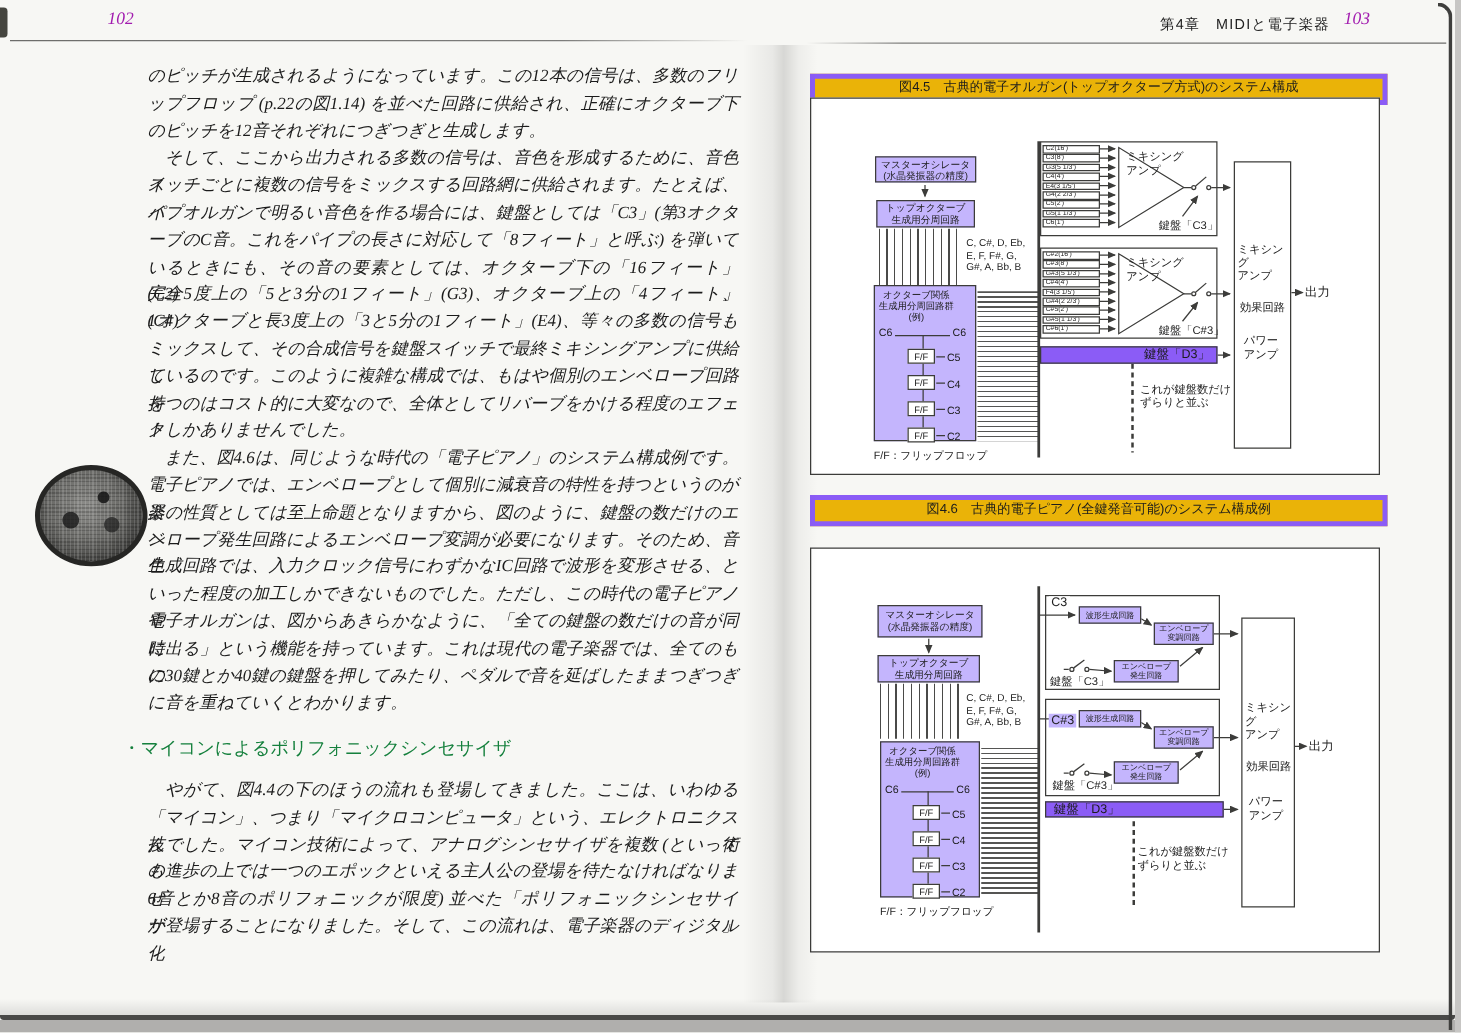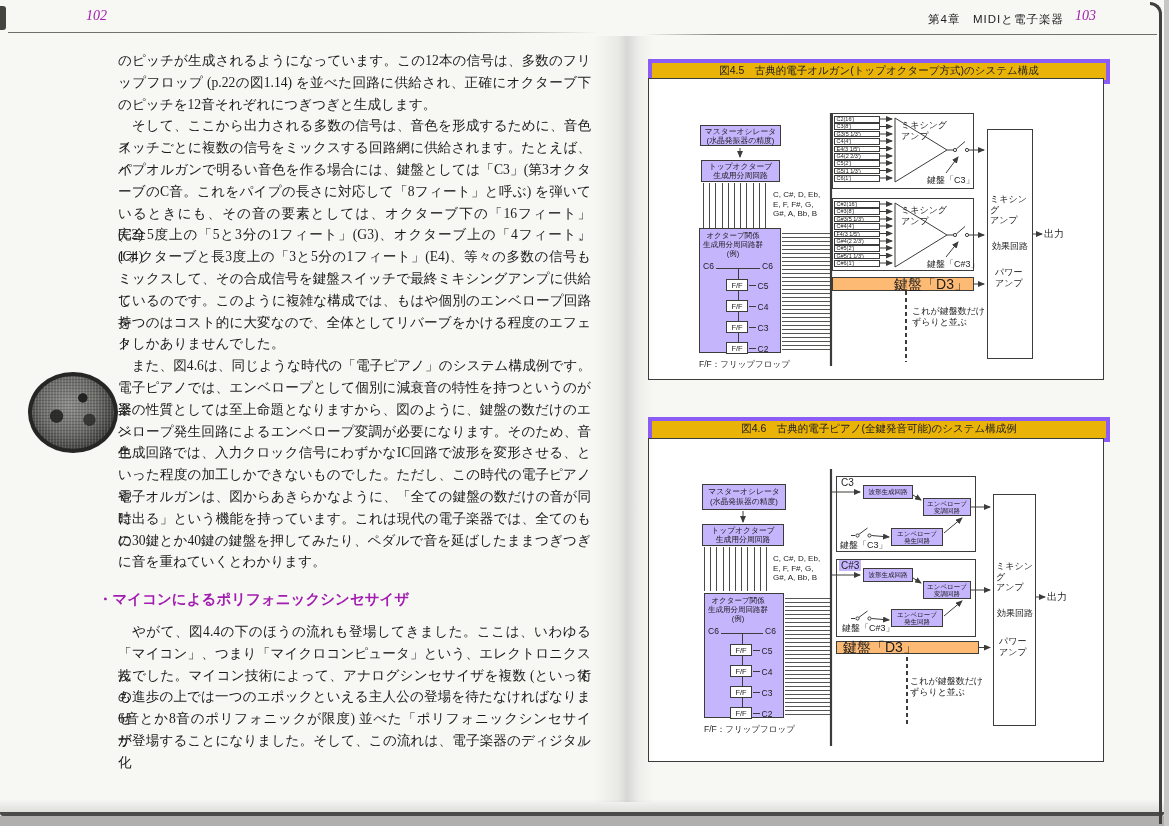--- a/index.html
+++ b/index.html
@@ -2,25 +2,25 @@
 <html><head>
 <meta charset="utf-8">
 <style>
   html,body{margin:0;padding:0;}
   body{width:1169px;height:826px;position:relative;overflow:hidden;
        background:#f7f7f4;font-family:"Liberation Sans",sans-serif;}
   
   .textcol{position:absolute;left:118px;top:50px;width:473px;
            font-family:"Liberation Serif","DejaVu Serif",serif;
            font-size:13.6px;color:#1b1b1b;}
-  .para{margin:0;}
+  .para{margin:0;font-style:italic;}
   .tline{height:21.8px;line-height:21.8px;text-align:justify;text-align-last:justify;}
   .para .tline:last-child{text-align-last:left;}
   .subhead{margin:16px 0 10px -20px;font-family:"Liberation Sans",sans-serif;
-           font-weight:bold;font-size:14.5px;height:21.8px;line-height:21.8px;color:#a21caf;}
+           font-weight:normal;font-size:14.5px;height:21.8px;line-height:21.8px;color:#15803d;}
   .pagenum{position:absolute;font-family:"Liberation Serif",serif;
            font-style:italic;font-size:14px;color:#a21caf;}
   .chapter-lbl{position:absolute;font-size:11.5px;color:#222;letter-spacing:1px;}
   .hrule{position:absolute;height:1px;background:#7a7a78;}
   .photo{position:absolute;left:28px;top:372px;width:90px;height:81px;border-radius:50%;
          background:
           radial-gradient(circle at 62% 30%, rgba(20,20,20,.85) 0 6%, transparent 7%),
           radial-gradient(circle at 30% 55%, rgba(25,25,25,.8) 0 9%, transparent 10%),
           radial-gradient(circle at 70% 60%, rgba(30,30,30,.7) 0 8%, transparent 9%),
           repeating-linear-gradient(90deg, rgba(255,255,255,.14) 0 1px, transparent 1px 3px),
@@ -41,21 +41,21 @@
   .bundle{position:absolute;background:repeating-linear-gradient(90deg,#4a4a48 0 1px,transparent 1px 6.2px);}
   .hatch{position:absolute;background:repeating-linear-gradient(180deg,#555553 0 1px,transparent 1px 4px);}
   .sigstack{position:absolute;width:46px;}
   .sigbox{box-sizing:border-box;height:6.6px;margin-bottom:0.8px;border:1px solid #3c3c3a;
           background:#fff;font-size:5.5px;line-height:4.2px;padding-left:1.5px;
           white-space:nowrap;overflow:hidden;color:#1c1c1c;}
   .ffbox{position:absolute;border:1px solid #3c3c3a;width:22px;height:12px;font-size:7.5px;
          line-height:11px;text-align:center;background:#fff;box-sizing:border-box;color:#1c1c1c;}
   .hl{position:absolute;background:#3c3c3a;height:1px;}
   .vl{position:absolute;background:#3c3c3a;width:1px;}
-  .d3bar{position:absolute;border:1px solid #3c3c3a;background:#fdba74;font-size:14px;
+  .d3bar{position:absolute;border:1px solid #3c3c3a;background:#8b5cf6;font-size:10px;
          box-sizing:border-box;color:#1c1c1c;}
   
   .gutter{position:absolute;left:594px;top:36px;width:60px;height:766px;
           background:linear-gradient(90deg,rgba(0,0,0,0) 0%,rgba(0,0,0,.06) 40%,rgba(0,0,0,.13) 55%,rgba(0,0,0,.04) 75%,rgba(0,0,0,0) 100%);}
   .pre-bottom{position:absolute;left:0;top:799px;width:1169px;height:13px;
           background:linear-gradient(180deg,rgba(0,0,0,0),rgba(0,0,0,.10));}
   .edge-bottom{position:absolute;left:0;top:812px;width:1164px;height:4px;background:#4a4a48;border-radius:0 0 3px 3px;}
   .outer-bottom{position:absolute;left:0;top:816px;width:1169px;height:10px;background:#b0afad;}
   .outer-right{position:absolute;left:1164px;top:0;width:5px;height:826px;background:#c7c6c4;}
   .edge-right{position:absolute;left:1150px;top:2px;width:12px;height:822px;
@@ -242,21 +242,21 @@
   <div class="tallbox" style="left:338px;top:50px;width:46px;height:230px;">
     <div class="lbl" style="left:2px;top:64px;font-size:9px;line-height:10.5px;">ミキシング
 アンプ</div>
     <div class="lbl" style="left:4px;top:110px;font-size:9px;">効果回路</div>
     <div class="lbl" style="left:7px;top:137px;font-size:9px;line-height:10.5px;">パワー
 アンプ</div>
   </div>
   <div class="lbl" style="left:395px;top:148px;font-size:10px;">出力</div>
 </div>
 
-<div class="fig-title" style="left:648px;top:417px;width:454px;height:17px;">図4.6　古典的電子ピアノ(全鍵発音可能)のシステム構成例</div>
+<div class="fig-title" style="left:648px;top:396px;width:454px;height:17px;">図4.6　古典的電子ピアノ(全鍵発音可能)のシステム構成例</div>
 <div class="fig-frame" style="left:648px;top:438px;width:454px;height:322px;">
 
   <div class="bundle" style="left:55px;top:108px;width:68px;height:44px;"></div>
   <div class="hatch" style="left:136px;top:159px;width:46px;height:118px;"></div>
 
   <svg class="svgovl" width="454" height="322" viewBox="0 0 454 322">
     <defs>
       <marker id="ah46" markerWidth="7" markerHeight="6" refX="6" refY="3" orient="auto">
         <path d="M0,0 L7,3 L0,6 z" fill="#3c3c3a"></path>
       </marker>
@@ -325,21 +325,21 @@
   <div class="groupbox" style="left:187px;top:37px;width:140px;height:76px;"></div>
   <div class="lbl" style="left:190px;top:38px;font-size:10px;background:#fff;padding:0 2px;">C3</div>
   <div class="box" style="left:214px;top:46px;width:50px;height:14px;font-size:6.5px;">波形生成回路</div>
   <div class="box" style="left:274px;top:59px;width:48px;height:18px;font-size:6.5px;line-height:7.5px;">エンベロープ
 変調回路</div>
   <div class="box" style="left:242px;top:89px;width:52px;height:18px;font-size:6.5px;line-height:7.5px;">エンベロープ
 発生回路</div>
   <div class="lbl" style="left:191px;top:100px;font-size:9px;">鍵盤「C3」</div>
 
   <div class="groupbox" style="left:187px;top:120px;width:140px;height:78px;"></div>
-  <div class="lbl" style="left:190px;top:121px;font-size:10px;background:#c4b5fd;padding:0 2px;">C#3</div>
+  <div class="lbl" style="left:190px;top:132px;font-size:10px;background:#c4b5fd;padding:0 2px;">C#3</div>
   <div class="box" style="left:214px;top:129px;width:50px;height:14px;font-size:6.5px;">波形生成回路</div>
   <div class="box" style="left:274px;top:142px;width:48px;height:18px;font-size:6.5px;line-height:7.5px;">エンベロープ
 変調回路</div>
   <div class="box" style="left:242px;top:170px;width:52px;height:18px;font-size:6.5px;line-height:7.5px;">エンベロープ
 発生回路</div>
   <div class="lbl" style="left:193px;top:183px;font-size:9px;">鍵盤「C#3」</div>
 
   <div class="d3bar" style="left:187px;top:202px;width:143px;height:13px;text-align:left;padding-left:6px;line-height:11px;">鍵盤「D3」</div>
   <div class="lbl" style="left:261px;top:237px;font-size:9px;line-height:11px;">これが鍵盤数だけ
 ずらりと並ぶ</div>

